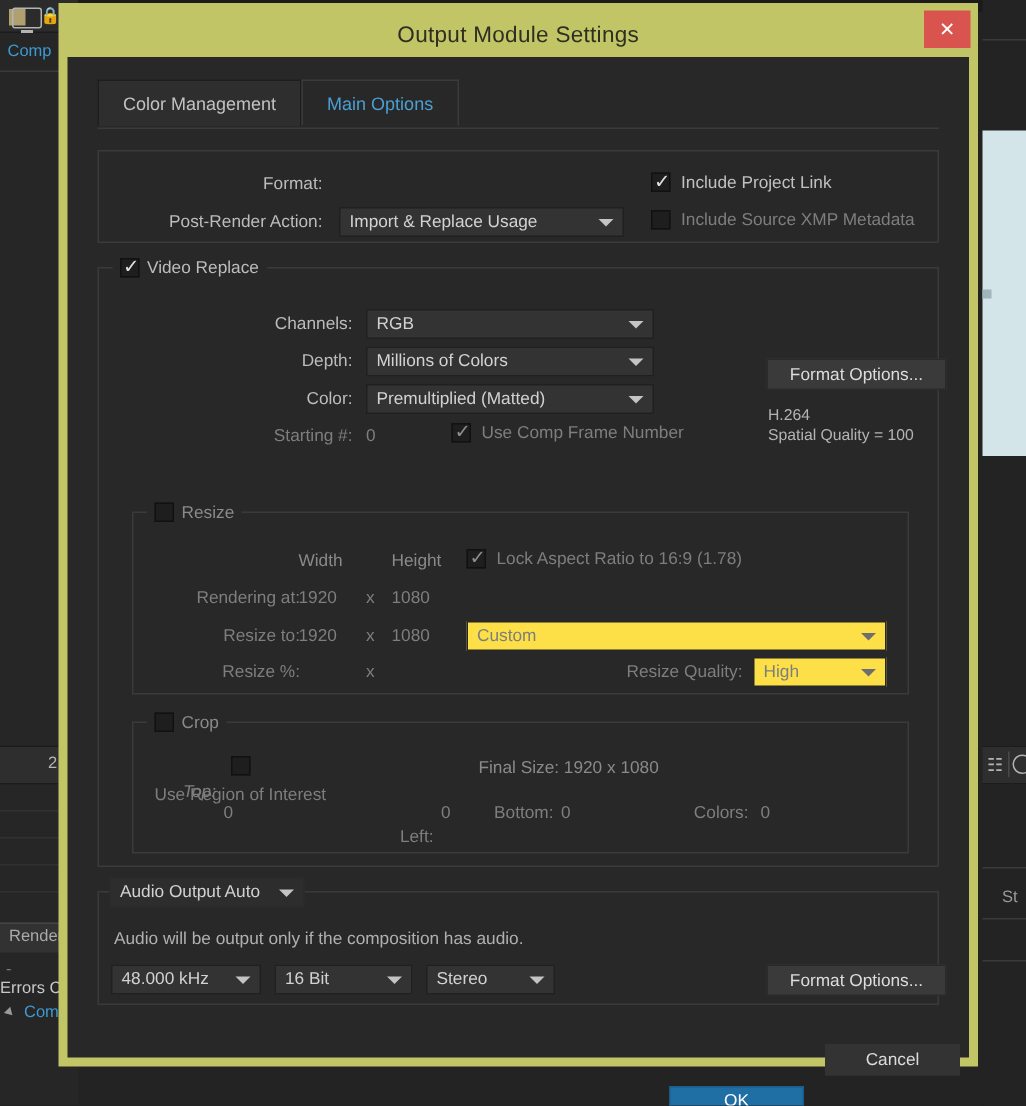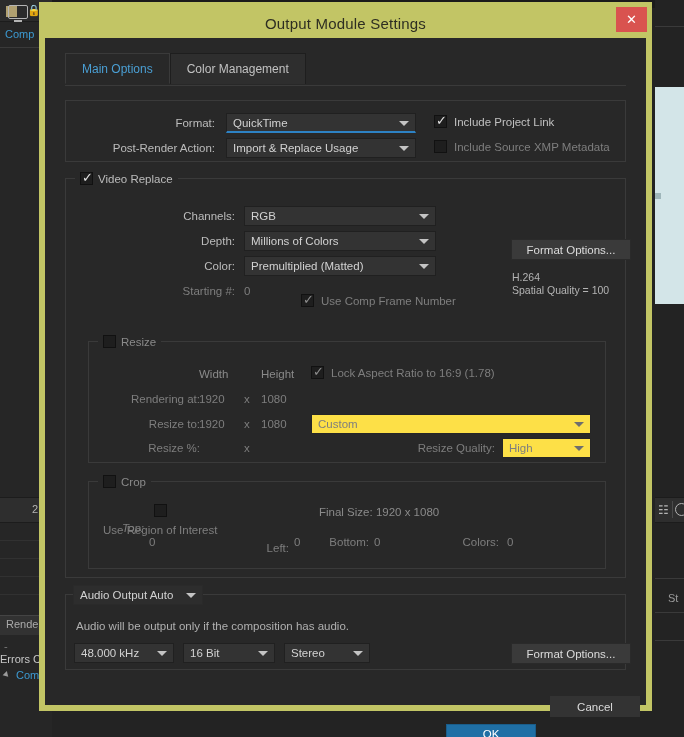--- a/index.html
+++ b/index.html
@@ -222,31 +222,27 @@
 <div id="dialog">
 
   <div class="title-bar">
     <div class="title-text">Output Module Settings</div>
     <div class="close-btn">✕</div>
   </div>
 
   <div class="dialog-body">
 
     <div class="tabs">
+      <div class="tab">Color Management</div>
       <div class="tab active">Main Options</div>
-      <div class="tab">Color Management</div>
     </div>
     <div class="tab-underline"></div>
 
     <div class="panel" style="left:20px; top:62px; width:561px; height:62px;">
       <div class="lbl" style="right:410px; top:16px; width:110px;">Format:</div>
-      <div class="dd focus" style="left:160px; top:12px; width:190px;">
-        <span>QuickTime</span>
-        <span class="caret"></span>
-      </div>
       <div class="cbrow" style="left:368px; top:14px;">
         <span class="cb checked"></span>
         <span class="cbtext">Include Project Link</span>
       </div>
 
       <div class="lbl" style="right:410px; top:41px; width:170px;">Post-Render Action:</div>
       <div class="dd" style="left:160px; top:37px; width:190px;">
         <span>Import &amp; Replace Usage</span>
         <span class="caret"></span>
       </div>
@@ -275,21 +271,21 @@
       </div>
 
       <div class="lbl" style="right:390px; top:81px; width:110px;">Color:</div>
       <div class="dd" style="left:178px; top:77px; width:192px;">
         <span>Premultiplied (Matted)</span>
         <span class="caret"></span>
       </div>
 
       <div class="lbl dim" style="right:390px; top:106px; width:110px;">Starting #:</div>
       <div class="val dim" style="left:178px; top:106px;">0</div>
-      <div class="cbrow" style="left:235px; top:103px;margin-top:12px;">
+      <div class="cbrow" style="left:235px; top:103px;">
         <span class="cb checked dim"></span>
         <span class="cbtext dim">Use Comp Frame Number</span>
       </div>
 
       <div class="btn" style="left:445px; top:60px; width:120px; height:21px;">Format Options...</div>
       <div class="note" style="left:446px; top:92px;">
         <div>H.264</div>
         <div>Spatial Quality = 100</div>
       </div>
 
@@ -336,21 +332,21 @@
         </div>
 
         <div class="cbrow" style="left:14px; top:22px;flex-direction:column;">
           <span class="cb"></span>
           <span class="cbtext dim">Use Region of Interest</span>
         </div>
         <div class="static-text" style="left:230px; top:24px;">Final Size: 1920 x 1080</div>
 
         <div class="lbl dim" style="left:-5px; top:40px; width:60px; text-align:right;font-style:italic;">Top:</div>
         <div class="val dim" style="left:60px; top:54px;">0</div>
-        <div class="lbl dim" style="left:150px; top:60px; width:50px; text-align:right;">Left:</div>
+        <div class="lbl dim" style="left:150px; top:70px; width:50px; text-align:right;">Left:</div>
         <div class="val dim" style="left:205px; top:54px;">0</div>
         <div class="lbl dim" style="left:220px; top:54px; width:60px; text-align:right;">Bottom:</div>
         <div class="val dim" style="left:285px; top:54px;">0</div>
         <div class="lbl dim" style="left:350px; top:54px; width:60px; text-align:right;">Colors:</div>
         <div class="val dim" style="left:418px; top:54px;">0</div>
       </div>
     </div>
 
     <div class="panel" style="left:20px; top:556px; width:561px; height:76px;">
       <div class="dd flat" style="left:7px; top:-10px; width:130px;">

